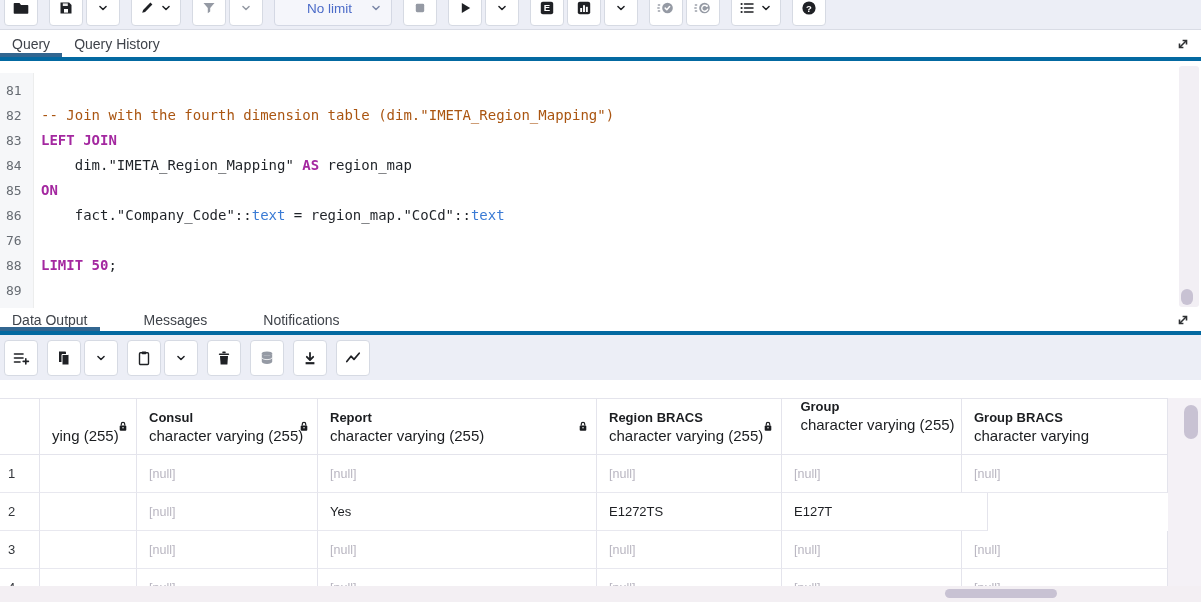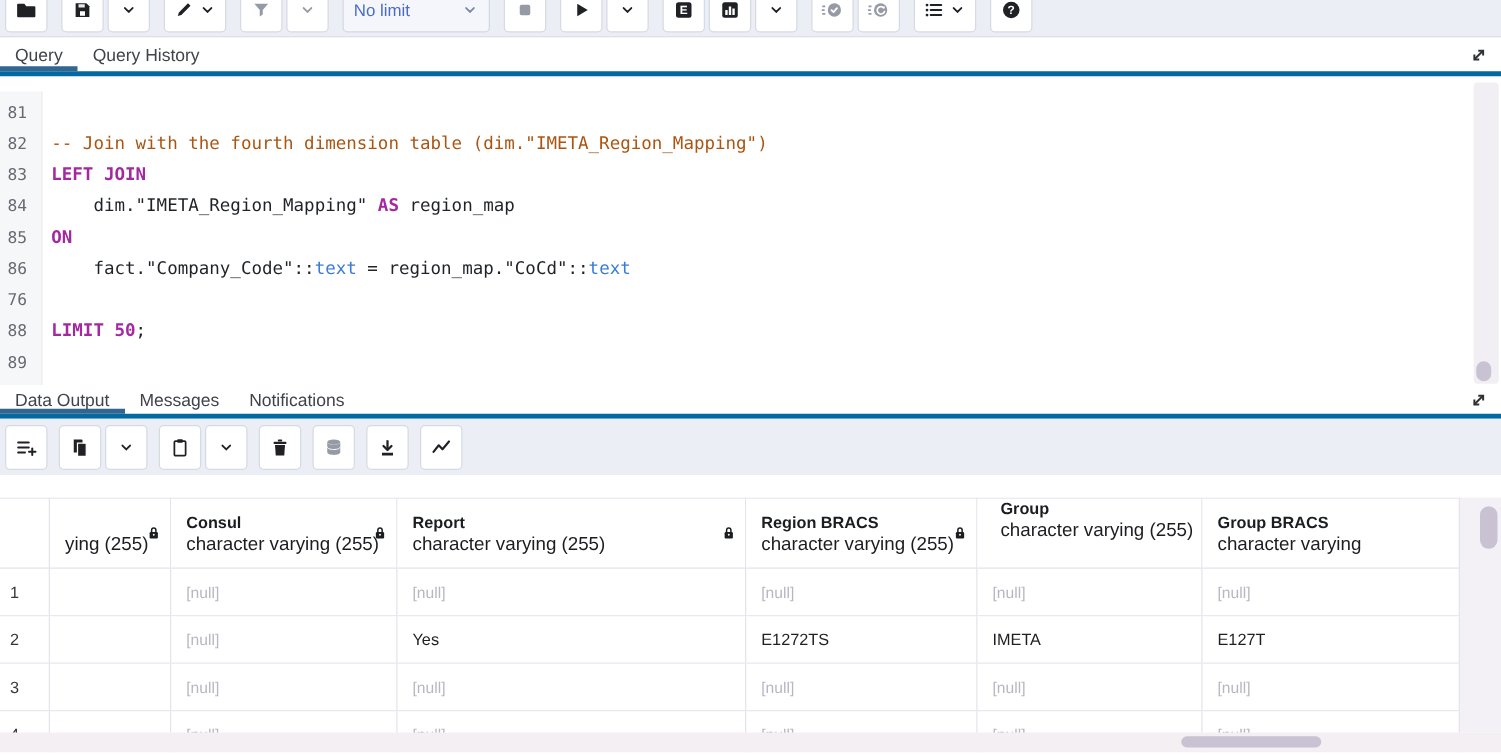--- a/index.html
+++ b/index.html
@@ -12,30 +12,30 @@
     background:#eceef6; border-bottom:1px solid #d9dce5; overflow:hidden; }
   .tb-row { display:flex; align-items:flex-start; margin-top:-10px; padding-left:4px; }
   .tb-group { display:flex; gap:3px; margin-right:11px; }
   .tb-btn { display:flex; align-items:center; justify-content:center; gap:2px;
     height:36px; min-width:34px; padding:0 7px; background:#fff;
     border:1px solid #d6dae3; border-radius:4px; color:#1f2125; cursor:pointer; }
   .tb-btn.disabled { color:#959aa4; }
   .tb-btn .caret { margin-left:2px; }
   .tb-select { display:flex; align-items:center; height:36px; width:118px; padding:0 8px;
     background:#f5f6fb; border:1px solid #d4d8e4; border-radius:4px; cursor:pointer; }
-  .sel-label { font-size:13.5px; color:var(--select-text); flex:1; }
+  .sel-label { font-size:13.5px; color:var(--select-text); flex:1;margin-left:24px; }
   .sel-caret { color:#7c88a8; }
   .icon { display:inline-flex; align-items:center; justify-content:center; }
   .icon svg { display:block; }
 
   
   .tabs-row { position:absolute; left:0; width:100%; background:#fff;
     border-bottom:4px solid #0369a1; display:flex; align-items:stretch; }
   .tabs-upper { top:30px; height:31px; }
-  .tabs-lower { top:308px; height:27px; }
+  .tabs-lower { top:308px; height:27px;gap:32px; }
   .tab { position:relative; display:flex; align-items:center; padding:0 12px;
     font-size:14px; color:#3f434a; cursor:pointer; white-space:nowrap; }
   .tab.active::after { content:""; position:absolute; left:0; right:0; bottom:0;
     height:4px; background:var(--accent); }
   .expand-btn { position:absolute; right:10px; top:50%; transform:translateY(-50%);
     background:none; border:none; color:#2e3033; cursor:pointer; display:flex; }
 
   
   .editor { position:absolute; top:73px; left:0; width:100%; height:247px;
     background:#fff; overflow:hidden;
@@ -517,21 +517,20 @@
         <div class="g-cell null" style="width: 185px;">[null]</div>
         <div class="g-cell null" style="width: 180px;">[null]</div>
         <div class="g-cell null" style="width: 206px;">[null]</div>
       </div>
       <div class="g-row">
         <div class="g-rownum" style="width: 40px;">2</div>
         <div class="g-cell" style="width: 97px;"></div>
         <div class="g-cell null" style="width: 181px;">[null]</div>
         <div class="g-cell" style="width: 279px;">Yes</div>
         <div class="g-cell" style="width: 185px;">E1272TS</div>
-        <div class="g-cell" style="width: 180px;">IMETA</div>
         <div class="g-cell" style="width: 206px;">E127T</div>
       </div>
       <div class="g-row">
         <div class="g-rownum" style="width: 40px;">3</div>
         <div class="g-cell" style="width: 97px;"></div>
         <div class="g-cell null" style="width: 181px;">[null]</div>
         <div class="g-cell null" style="width: 279px;">[null]</div>
         <div class="g-cell null" style="width: 185px;">[null]</div>
         <div class="g-cell null" style="width: 180px;">[null]</div>
         <div class="g-cell null" style="width: 206px;">[null]</div>

